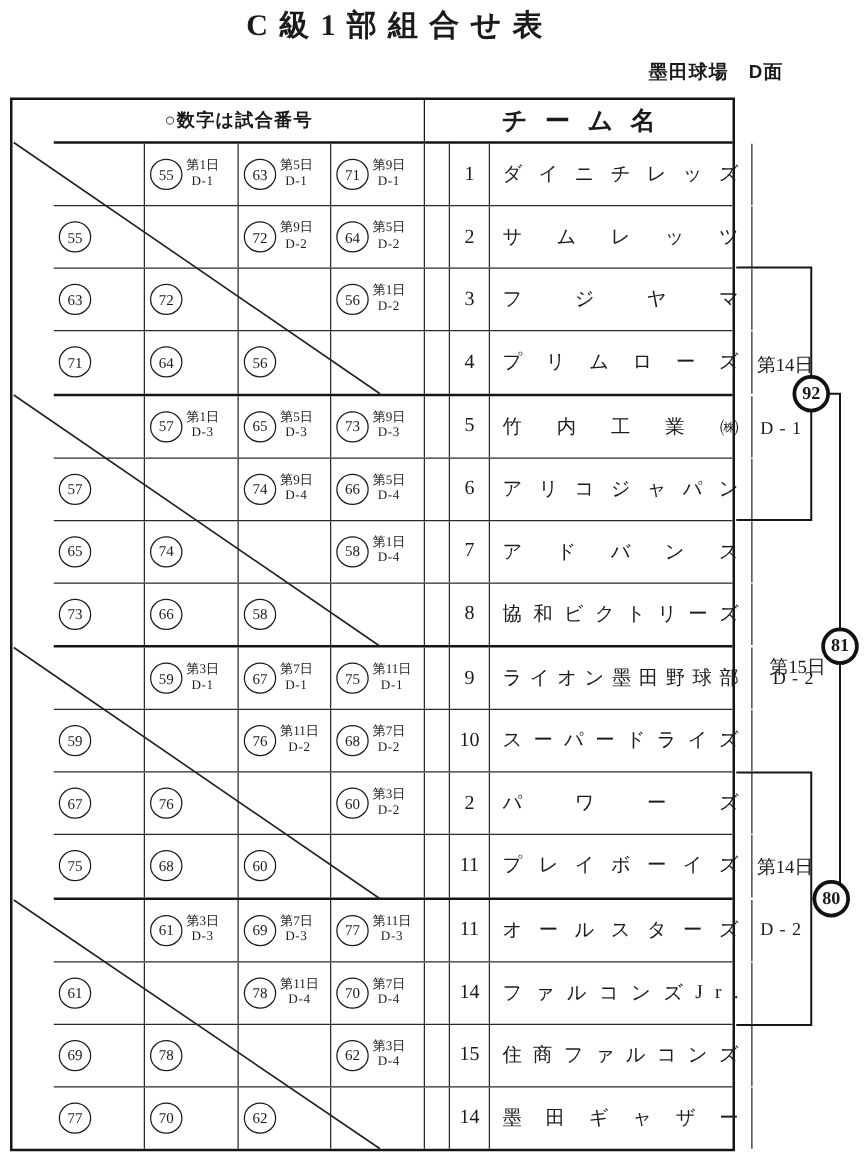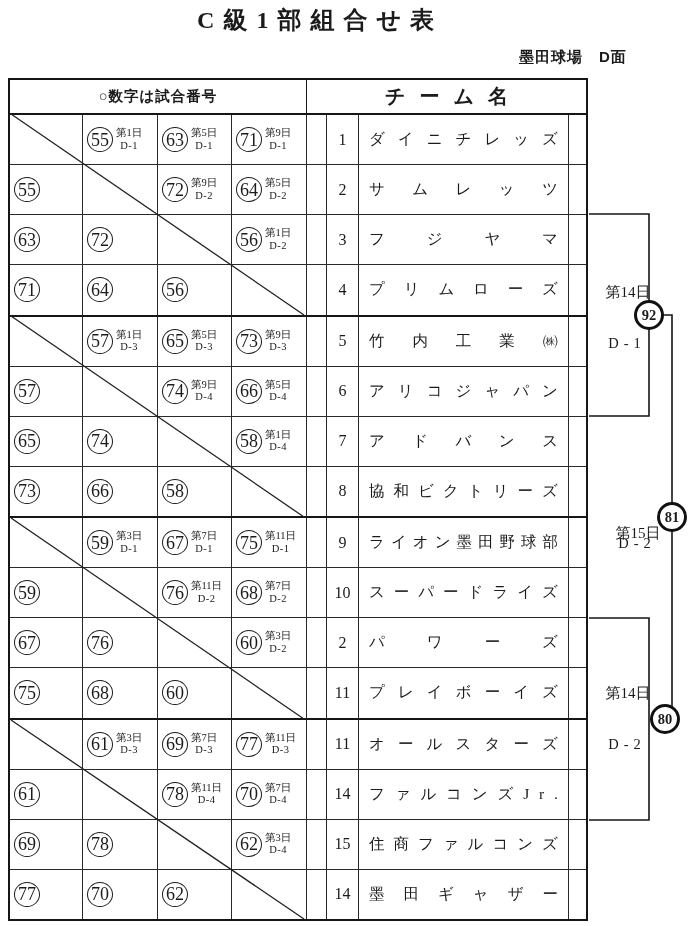--- a/index.html
+++ b/index.html
@@ -15,21 +15,21 @@
     font-family:"Liberation Serif","DejaVu Serif",serif;
   }
   .venue{
     position:absolute;left:519px;top:48px;width:130px;
     font-size:15px;font-weight:bold;letter-spacing:1px;
     font-family:"Liberation Sans","DejaVu Sans",sans-serif;
   }
   .frame{
     position:absolute;left:8px;top:78px;width:580px;height:843px;
     border:2.5px solid #161616;box-sizing:border-box;
-    display:flex;flex-direction:column;background:#fff;
+    display:flex;flex-direction:column;background:#fff;padding-left:33px;
   }
   .thead{
     height:33px;flex:0 0 33px;display:flex;border-bottom:2.5px solid #161616;
     font-family:"Liberation Sans","DejaVu Sans",sans-serif;font-weight:bold;
   }
   .th-left{
     width:297px;flex:0 0 297px;border-right:1.5px solid #161616;box-sizing:border-box;
     display:flex;align-items:center;justify-content:center;font-size:14.5px;letter-spacing:1px;
   }
   .th-right{
@@ -48,21 +48,21 @@
   }
   .namec{
     width:210px;flex:0 0 210px;box-sizing:border-box;border-right:1px solid #2a2a2a;
     display:flex;align-items:center;justify-content:space-between;
     padding:0 10px;font-size:15.5px;
   }
   .nar2{flex:1;}
   .circ{
     flex:0 0 26px;width:26px;height:25px;border:1.5px solid #1b1b1b;border-radius:50%;
     box-sizing:border-box;display:flex;align-items:center;justify-content:center;
-    font-size:18px;line-height:1;background:#fff;
+    font-size:12px;line-height:1;background:#fff;
   }
   .ann{margin-left:3px;text-align:center;line-height:12.5px;font-size:10.5px;white-space:nowrap;}
   .ann .fld{letter-spacing:0.5px;}
   svg.overlay{position:absolute;left:0;top:0;z-index:2;pointer-events:none;}
   .bcircle{
     position:absolute;width:30px;height:30px;border:3px solid #111;border-radius:50%;
     background:#fff;box-sizing:border-box;z-index:3;
     display:flex;align-items:center;justify-content:center;
     font-size:14.5px;font-weight:bold;
   }

